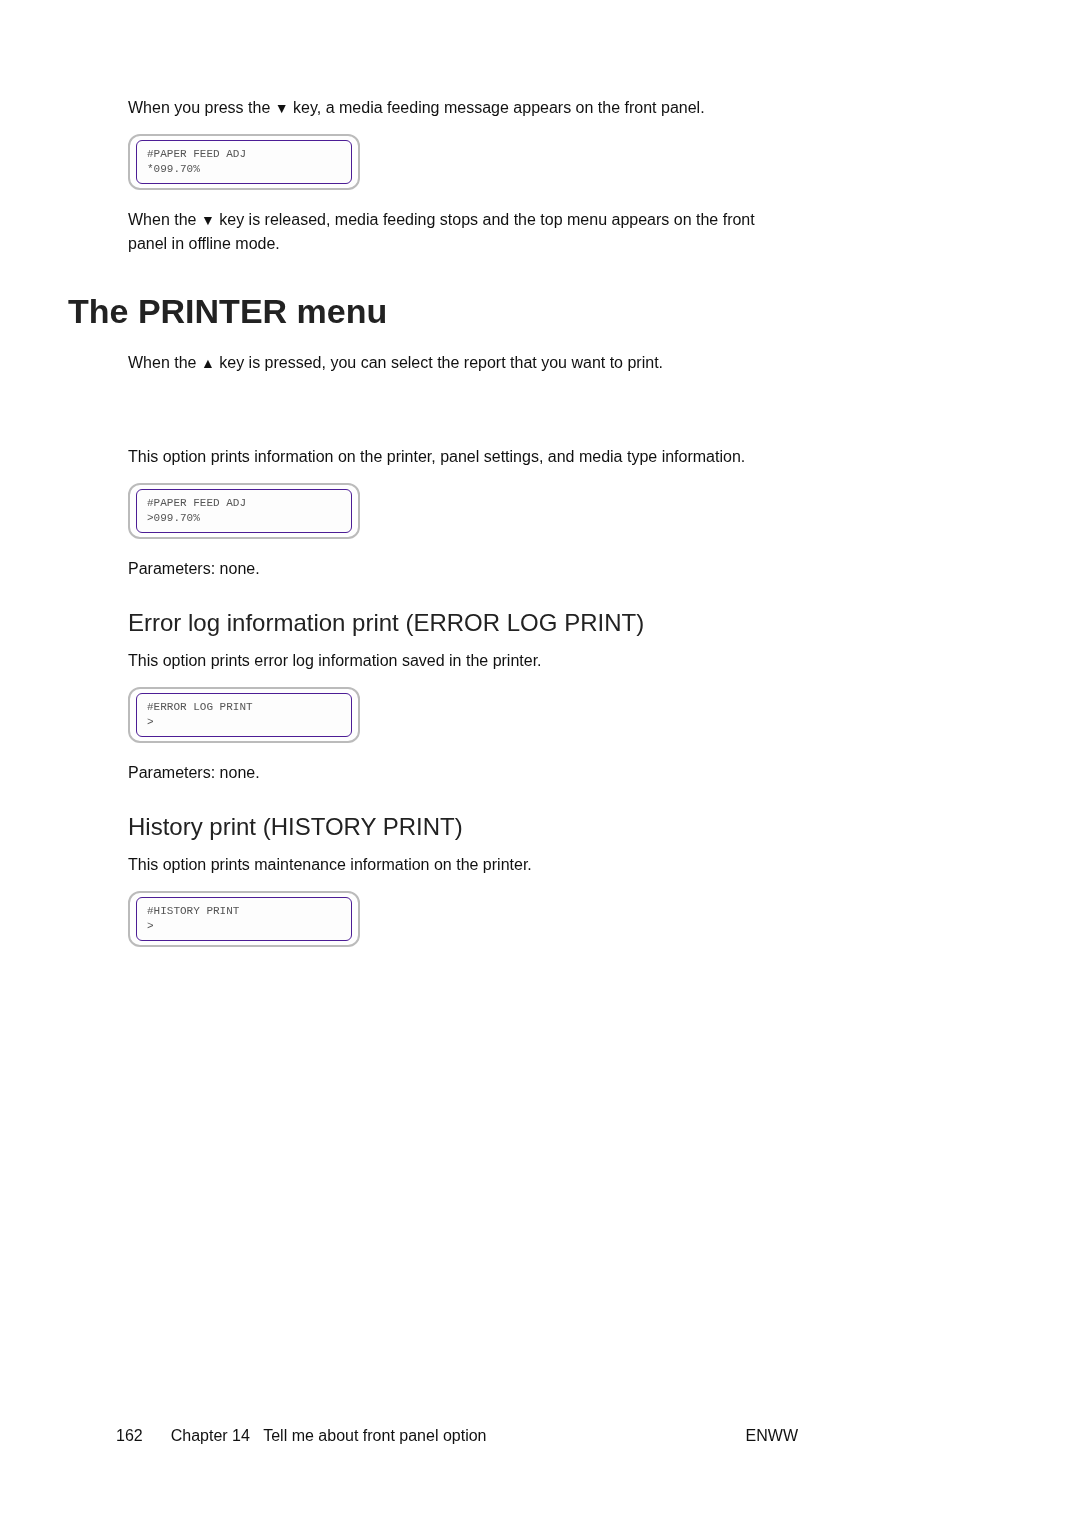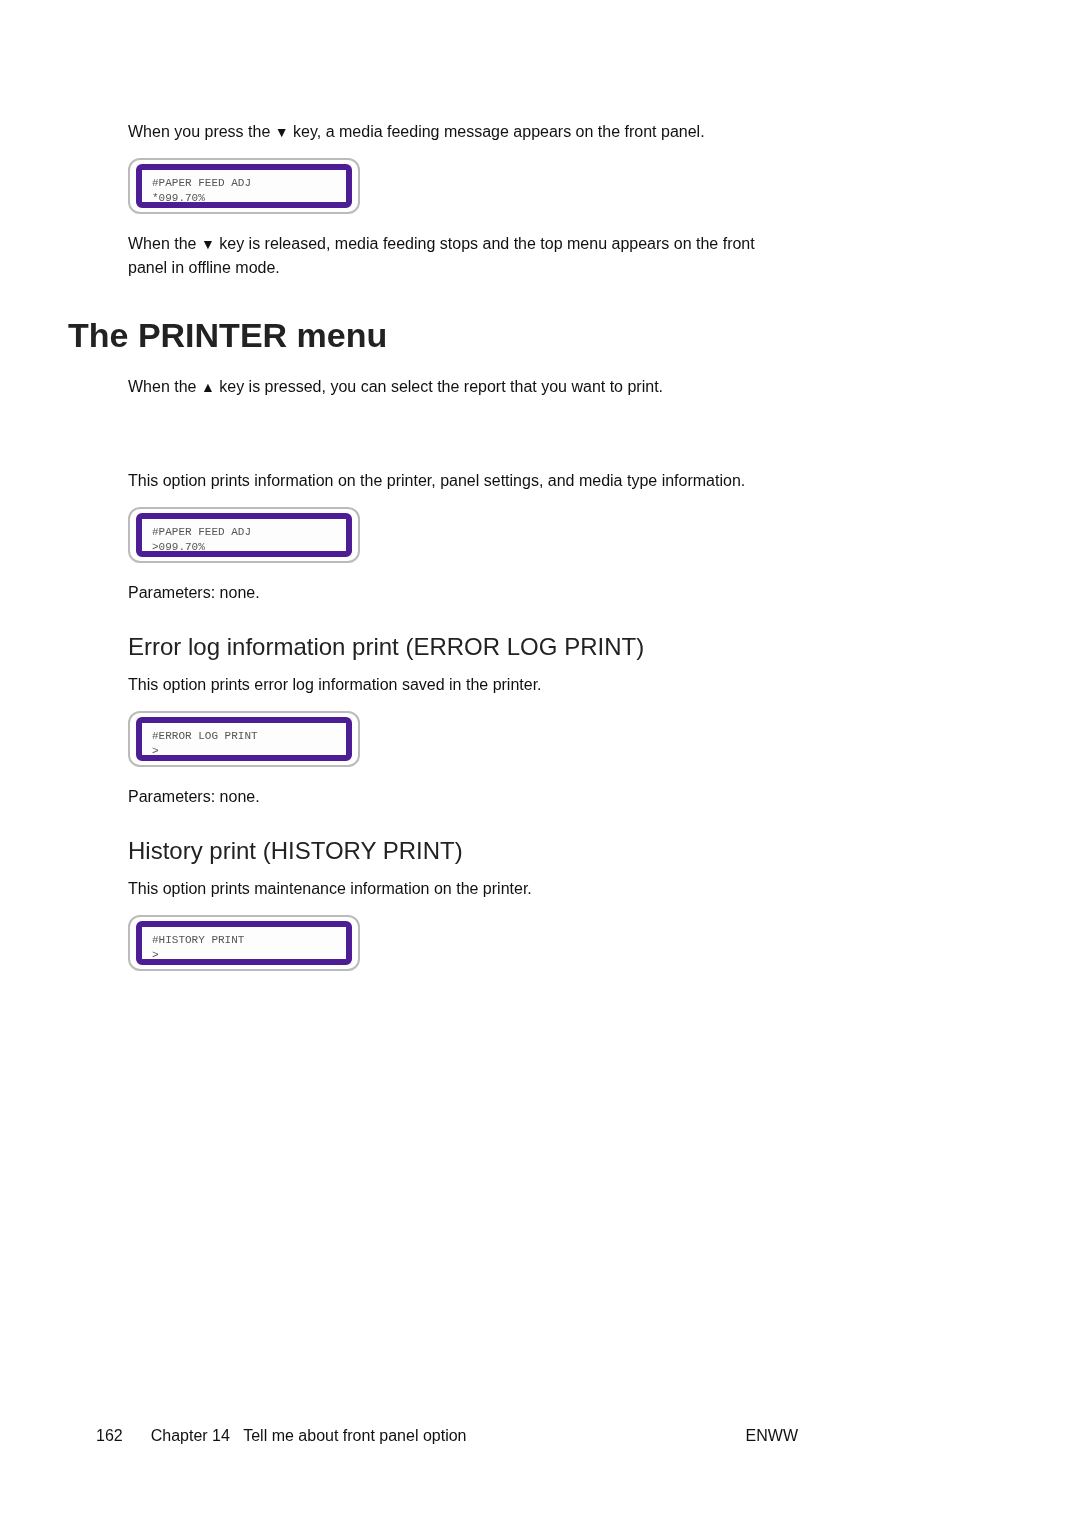--- a/index.html
+++ b/index.html
@@ -7,21 +7,21 @@
     padding: 0;
     background: #ffffff;
     width: 1080px;
     font-family: Arial, Helvetica, sans-serif;
     color: #000;
   }
   .page {
     width: 908px;
     min-height: 1529px;
     box-sizing: border-box;
-    padding: 120px 110px 60px 110px;
+    padding: 96px 110px 60px 110px;
     position: relative;
   }
   p.body {
     font-size: 16px;
     line-height: 1.5;
     margin: 0 0 14px 0;
     color: #111;
   }
   .indent {
     padding-left: 18px;
@@ -43,39 +43,39 @@
     width: 232px;
     height: 56px;
     border: 2px solid #bbb;
     border-radius: 12px;
     margin: 6px 0 18px 0;
     background: #fefefe;
     box-sizing: border-box;
     padding: 4px 6px;
   }
   .lcd-inner {
-    border: 6px solid #4c1d95;
+    border: 1px solid #4c1d95;
     border-radius: 6px;
     width: 100%;
     height: 100%;
     box-sizing: border-box;
     padding: 6px 10px;
     font-family: "Courier New", monospace;
     font-size: 11px;
     line-height: 1.4;
     color: #555;
     background: #fdfdfd;
   }
   .gap {
     height: 56px;
   }
   .footer {
     position: absolute;
     bottom: 84px;
-    left: 96px;
+    left: 116px;
     right: 110px;
     display: flex;
     justify-content: space-between;
     font-size: 16px;
     color: #111;
   }
   .footer-left {
     display: flex;
     gap: 28px;
   }

